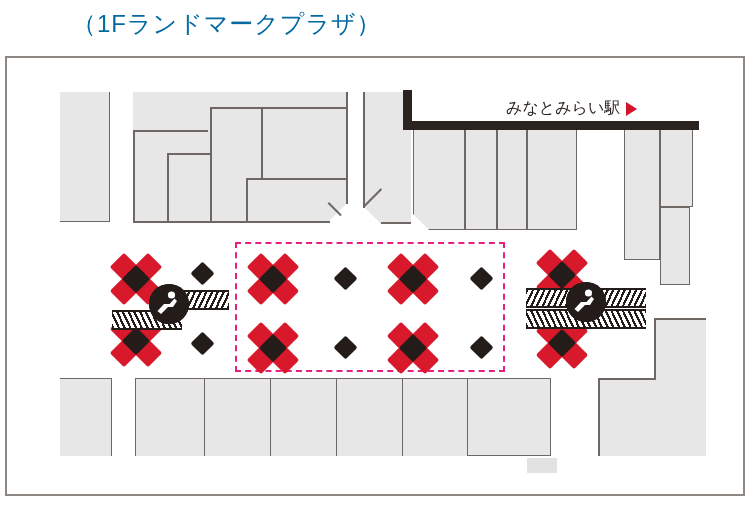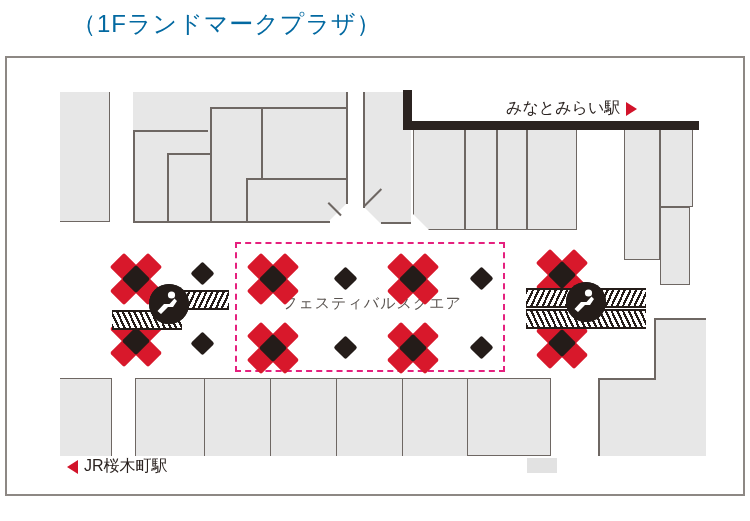--- a/index.html
+++ b/index.html
@@ -272,21 +272,20 @@
   <div class="block blk-edge-lrb" style="left:458px; top:72px; width:32px; height:100px;"></div>
   <div class="block blk-edge-lrb" style="left:490px; top:72px; width:30px; height:100px;"></div>
   <div class="block blk-edge-lrb" style="left:520px; top:72px; width:50px; height:100px;"></div>
   <div class="chamfer" style="left:406px; top:156px; border-width:16px 0 0 16px; border-color:transparent transparent transparent #ffffff;"></div>
 
   <div class="block blk-edge-lrb" style="left:617px; top:72px; width:36px; height:130px;"></div>
   <div class="block blk-edge-lrb" style="left:653px; top:72px; width:33px; height:77px;"></div>
   <div class="block blk-edge-all" style="left:653px; top:149px; width:30px; height:78px;"></div>
 
   <div class="square-zone"></div>
-  <div class="square-label">フェスティバルスクエア</div>
 
   <div class="cluster" style="left:243px; top:198px;">
     <i class="c-tl"></i>
       <i class="c-tr"></i>
       <i class="c-bl"></i>
       <i class="c-br"></i>
       <b></b>
   </div>
   <div class="cluster" style="left:383px; top:198px;">
     <i class="c-tl"></i>
@@ -388,23 +387,19 @@
   <div class="wall" style="left:591px; top:320px; width:58px; height:1.8px;"></div>
   <div class="wall" style="left:591px; top:320px; width:1.8px; height:78px;"></div>
   <div class="wall" style="left:647px; top:260px; width:1.8px; height:62px;"></div>
   <div class="wall" style="left:647px; top:260px; width:52px; height:1.8px;"></div>
 
   <div class="station-label station-mm">
     <span>みなとみらい駅</span>
     <span class="arrow-right"></span>
   </div>
 
-  <div class="station-label station-jr">
-    <span class="arrow-left"></span>
-    <span>JR桜木町駅</span>
-  </div>
 
   <div class="legend">
     <span class="legend-swatch"></span>
   </div>
 
 
 </div>
 
 </body></html>

